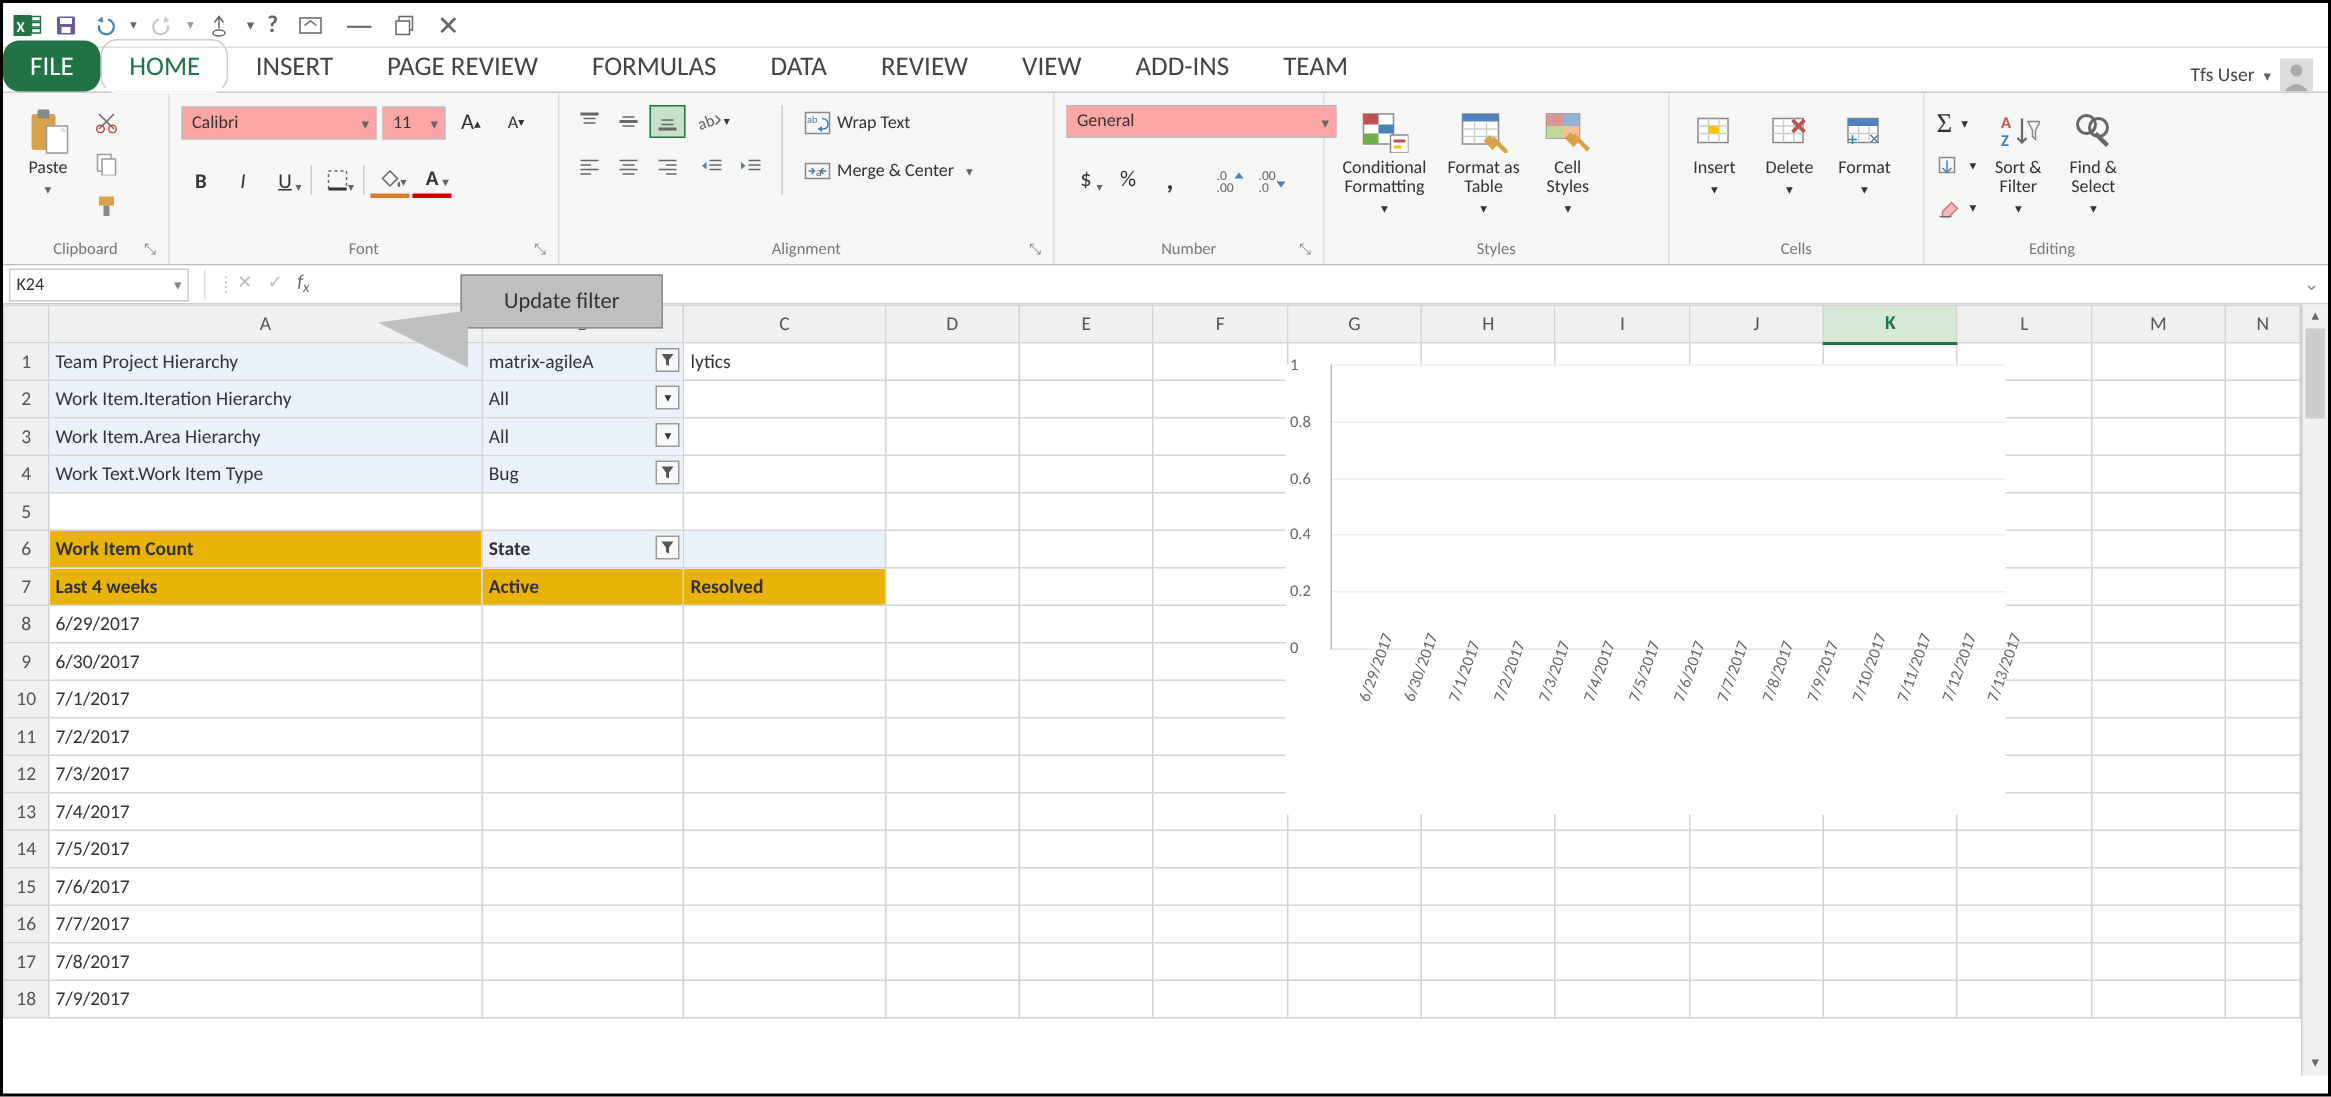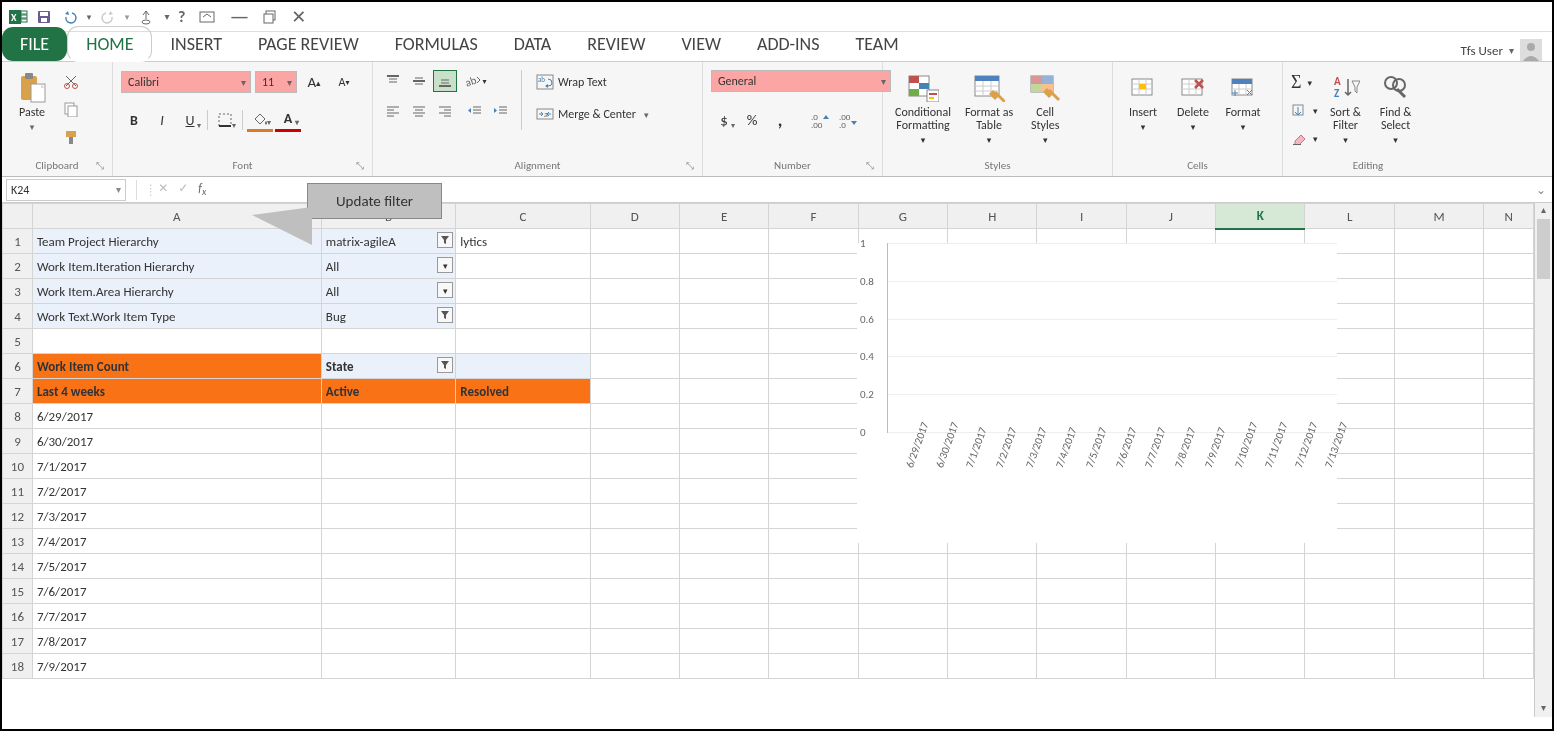--- a/index.html
+++ b/index.html
@@ -68,21 +68,21 @@
 
 
 .grid-area { display: flex; height: calc(100% - 30px - 30px - 115px - 26px - 12px); }
 .grid-main { flex: 1; overflow: hidden; position: relative; }
 table.sheet { border-collapse: collapse; table-layout: fixed; }
 table.sheet th, table.sheet td { border: 1px solid #d4d4d4; font-size: 13px; height: 25px; padding: 0 4px; white-space: nowrap; overflow: hidden; text-align: left; vertical-align: middle; }
 table.sheet th { background: #f0f0f0; font-weight: normal; text-align: center; color: #555; }
 table.sheet th.rowh { width: 30px; text-align: center; }
 table.sheet th.selcol { background: #d6e8d6; border-bottom: 2px solid #217346; color: #217346; font-weight: bold; }
 td.pvt-label { background: #eaf1fa; }
-td.pvt-hdr { background: #f97316; font-weight: bold; }
+td.pvt-hdr { background: #eab308; font-weight: bold; }
 td.pvt-val { background: #eaf1fa; position: relative; }
 .filter-btn { position: absolute; right: 2px; top: 3px; width: 16px; height: 16px; border: 1px solid #999; background: #f8f8f8; display: flex; align-items: center; justify-content: center; font-size: 9px; cursor: pointer; }
 td.overflow { overflow: visible; }
 
 .vscroll { width: 18px; background: #f0f0f0; border-left: 1px solid #ccc; position: relative; }
 .vscroll .arrow { height: 16px; text-align: center; font-size: 10px; color: #666; cursor: pointer; }
 .vscroll .thumb { position: absolute; top: 16px; left: 2px; right: 2px; height: 60px; background: #cdcdcd; }
 
 
 .chart-ov { position: absolute; left: 855px; top: 40px; width: 480px; height: 300px; background: #fff; }

